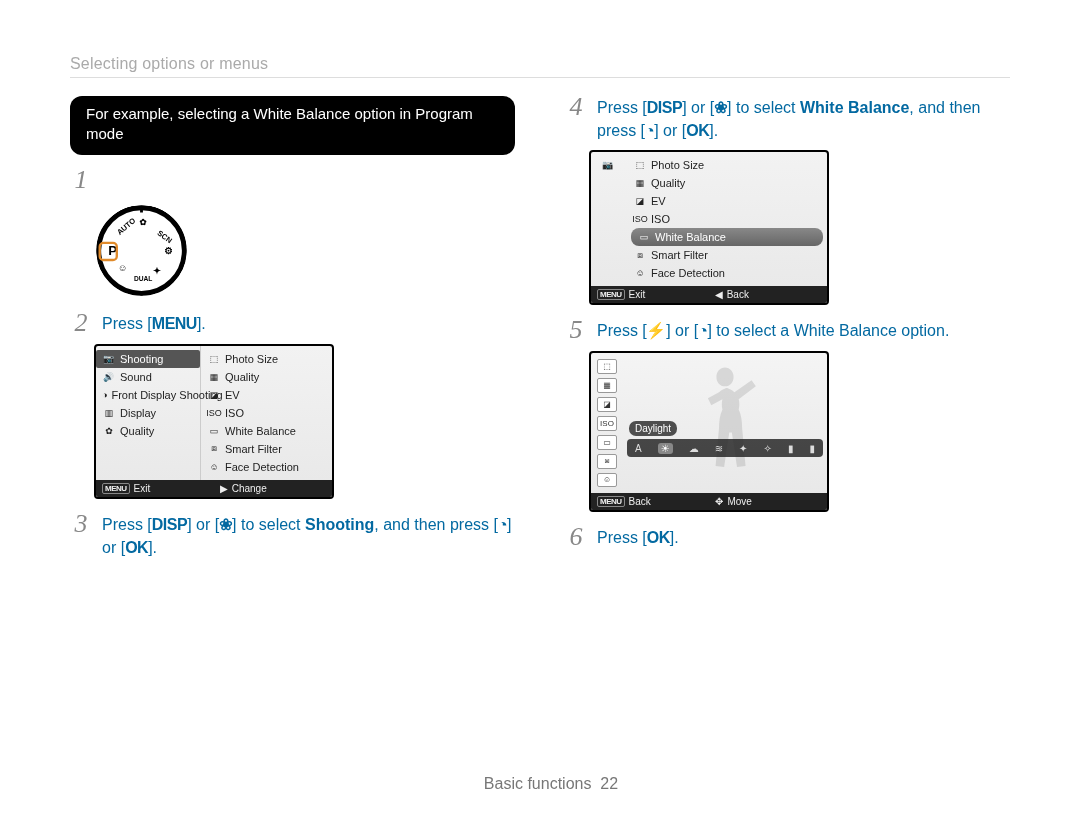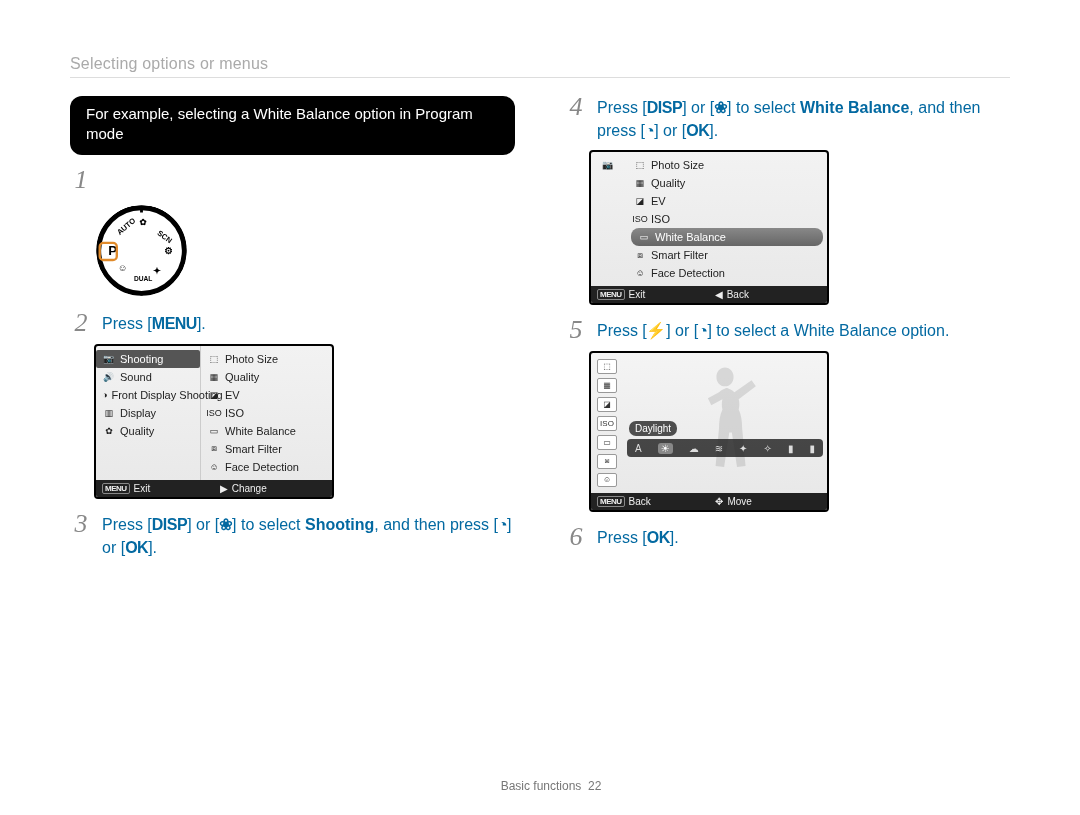--- a/index.html
+++ b/index.html
@@ -229,21 +229,21 @@
     background: #888;
     border-radius: 3px;
     padding: 0 3px;
   }
   .page-footer {
     position: absolute;
     left: 0;
     right: 0;
     bottom: 22px;
     text-align: center;
-    font-size: 12px;
+    font-size: 16px;
     color: #777;
     margin-left: 22px;
   }
 </style>
 </head>
 <body>
 
 <div class="header-title">Selecting options or menus</div>
 <hr class="header-rule">
 

